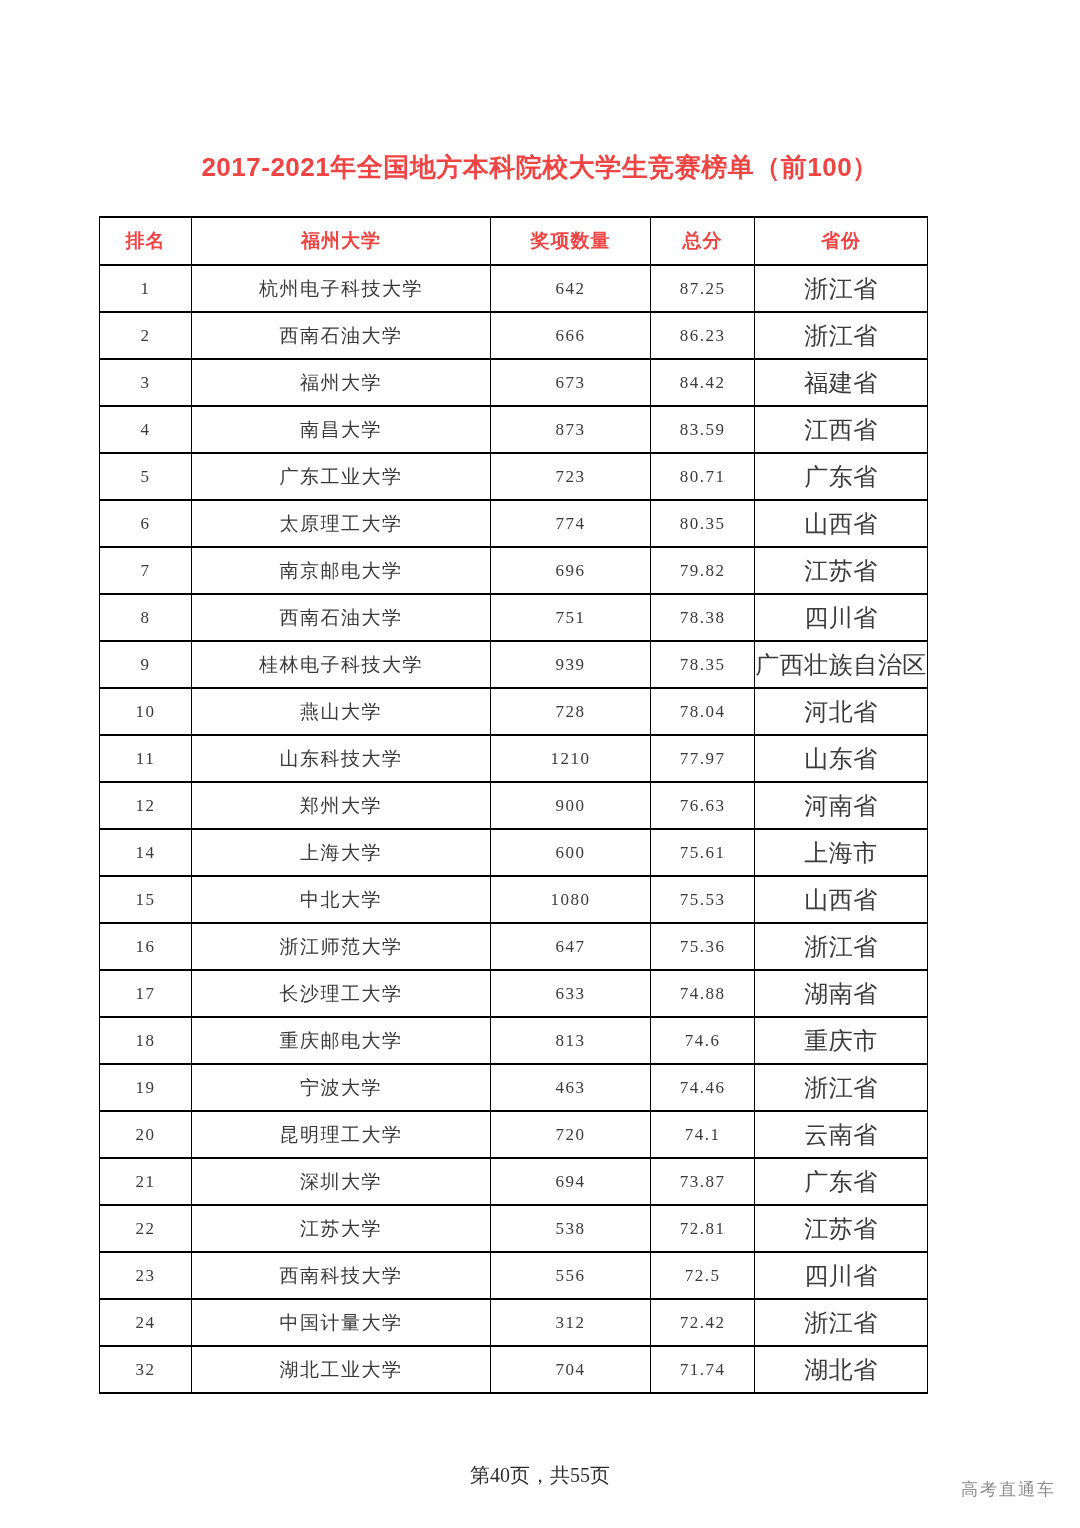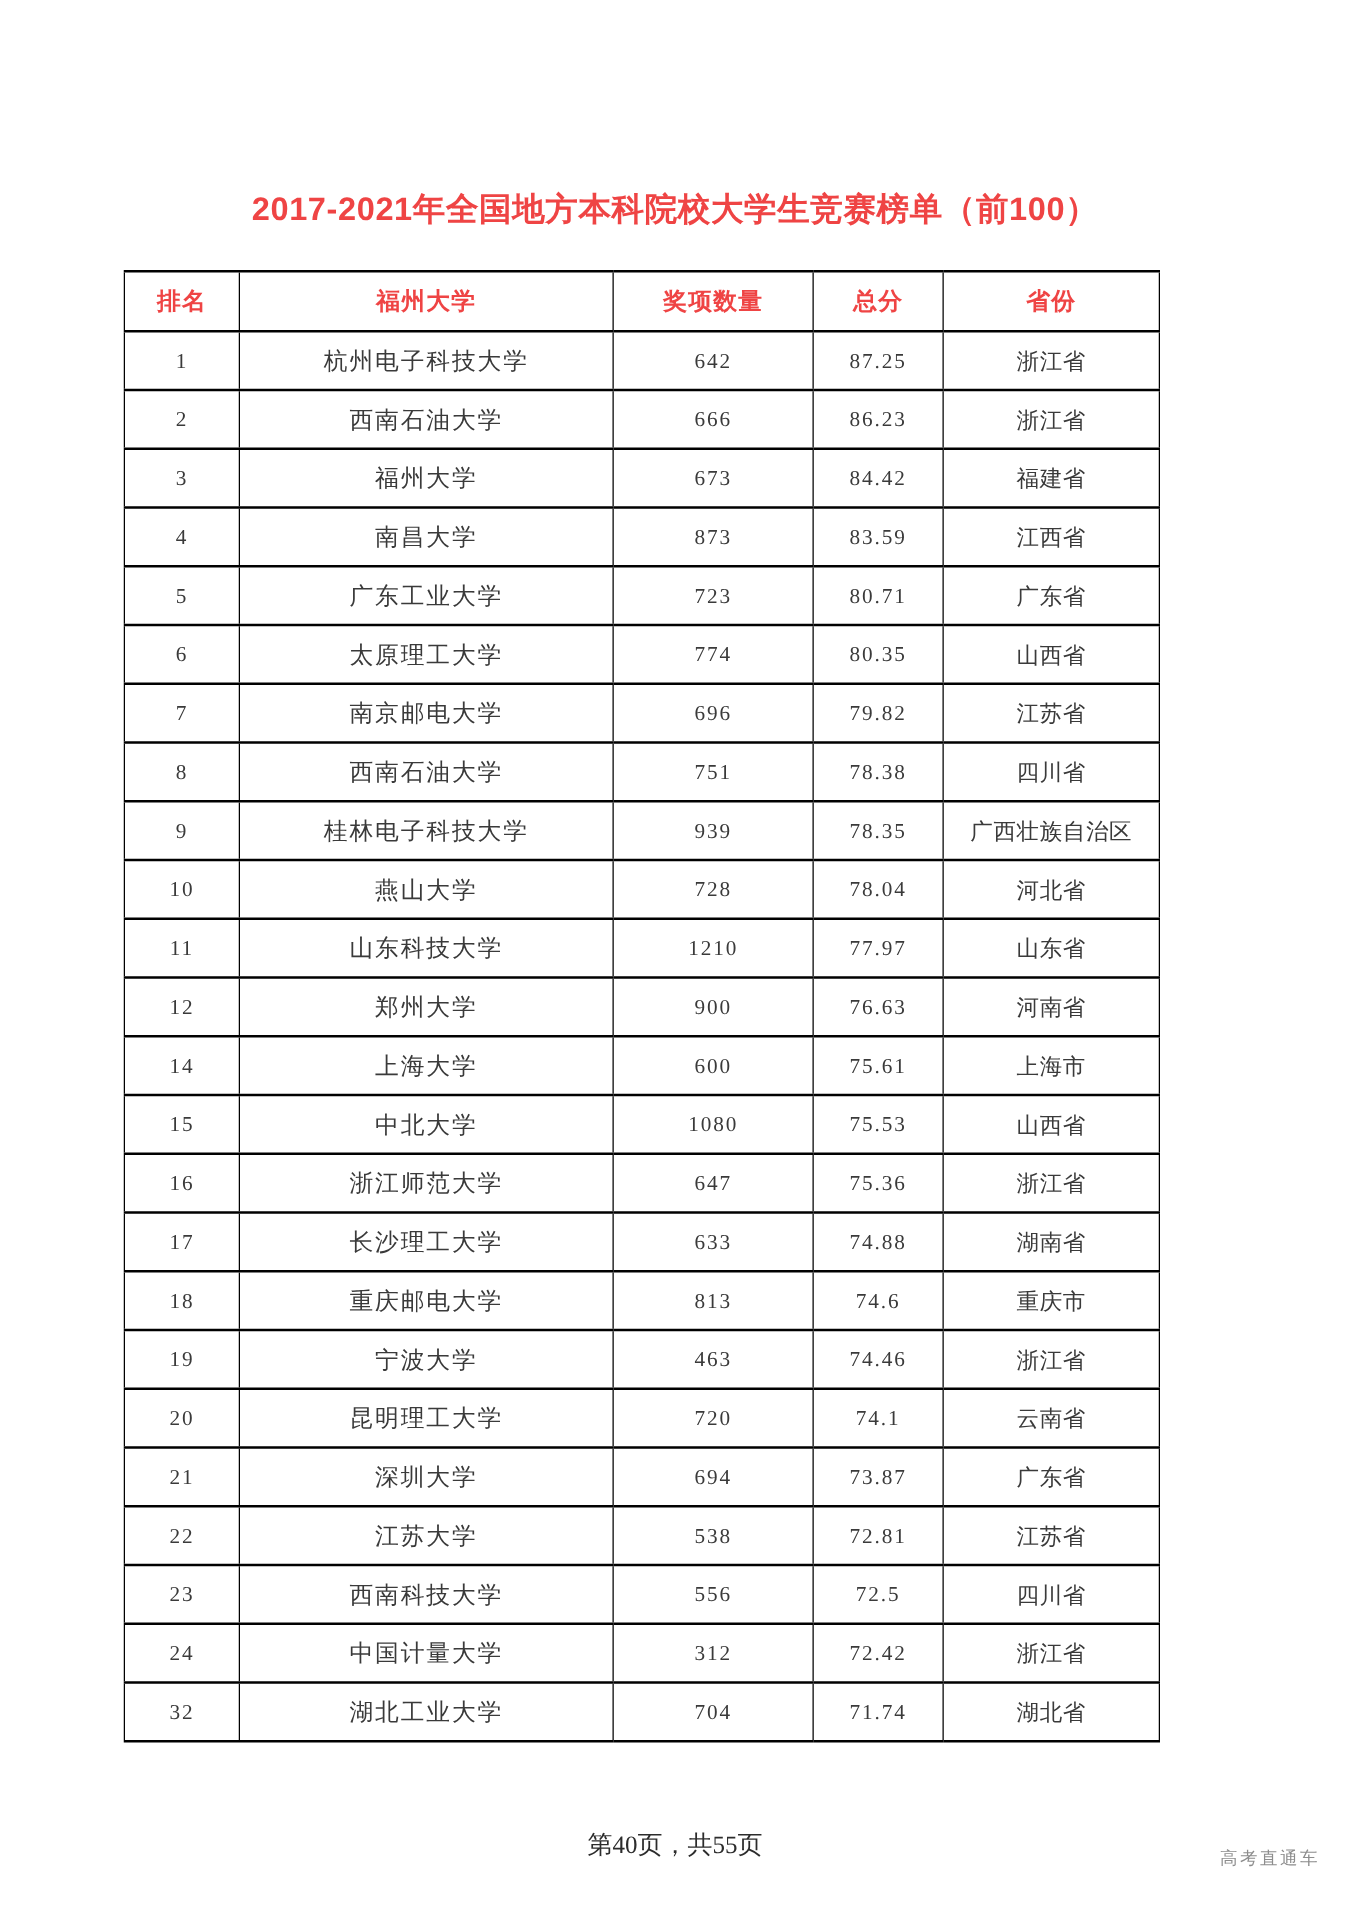--- a/index.html
+++ b/index.html
@@ -79,21 +79,21 @@
     letter-spacing: 0.5px;
   }
   .rank-table tbody td.cell-rank,
   .rank-table tbody td.cell-awards,
   .rank-table tbody td.cell-score {
     font-size: 17px;
     letter-spacing: 1.5px;
     color: #3a3a3a;
   }
   .rank-table tbody td.cell-province {
-    font-size: 18px;
+    font-size: 24px;
     letter-spacing: 0.5px;
     margin-left: 44px;
   }
   .rank-table tbody td.cell-school {
     font-size: 19px;
     letter-spacing: 1.5px;
   }
 
   
   .page-footer {
@@ -105,21 +105,21 @@
     font-family: "Liberation Serif", "DejaVu Serif", serif;
     font-size: 20px;
     color: #2c2c2c;
   }
 
   .watermark {
     position: absolute;
     top: 1478px;
     right: 24px;
     font-family: Liberation Sans, sans-serif;
-    font-size: 14px;
+    font-size: 17px;
     color: #8d8d8d;
     letter-spacing: 2px;
   }
 </style>
 </head>
 <body>
 
 <div class="page">
 
   <div class="doc-title">2017-2021年全国地方本科院校大学生竞赛榜单（前100）</div>

